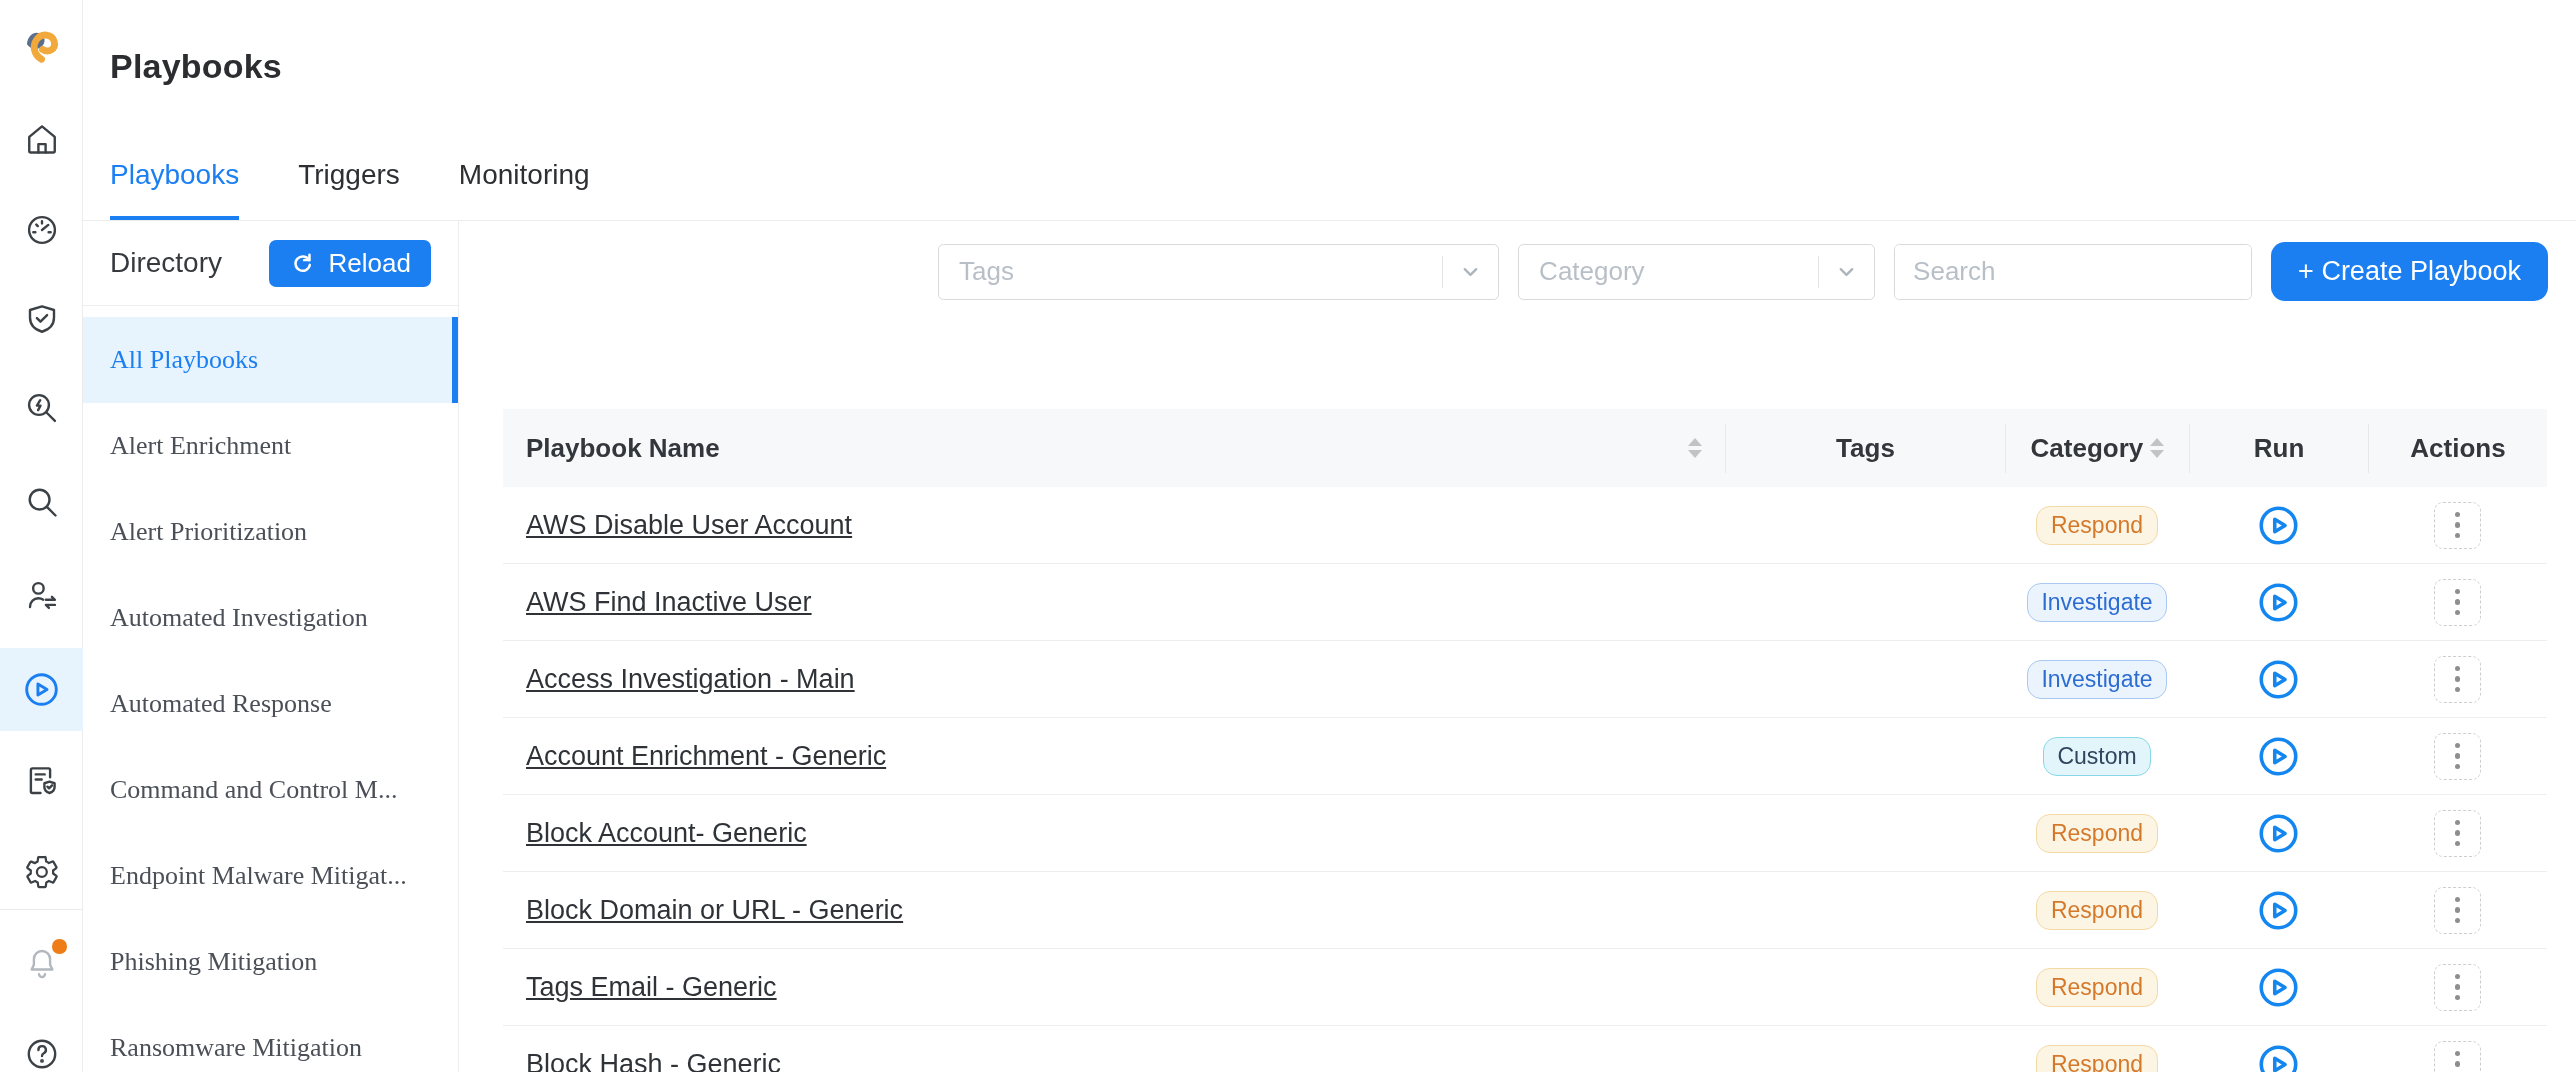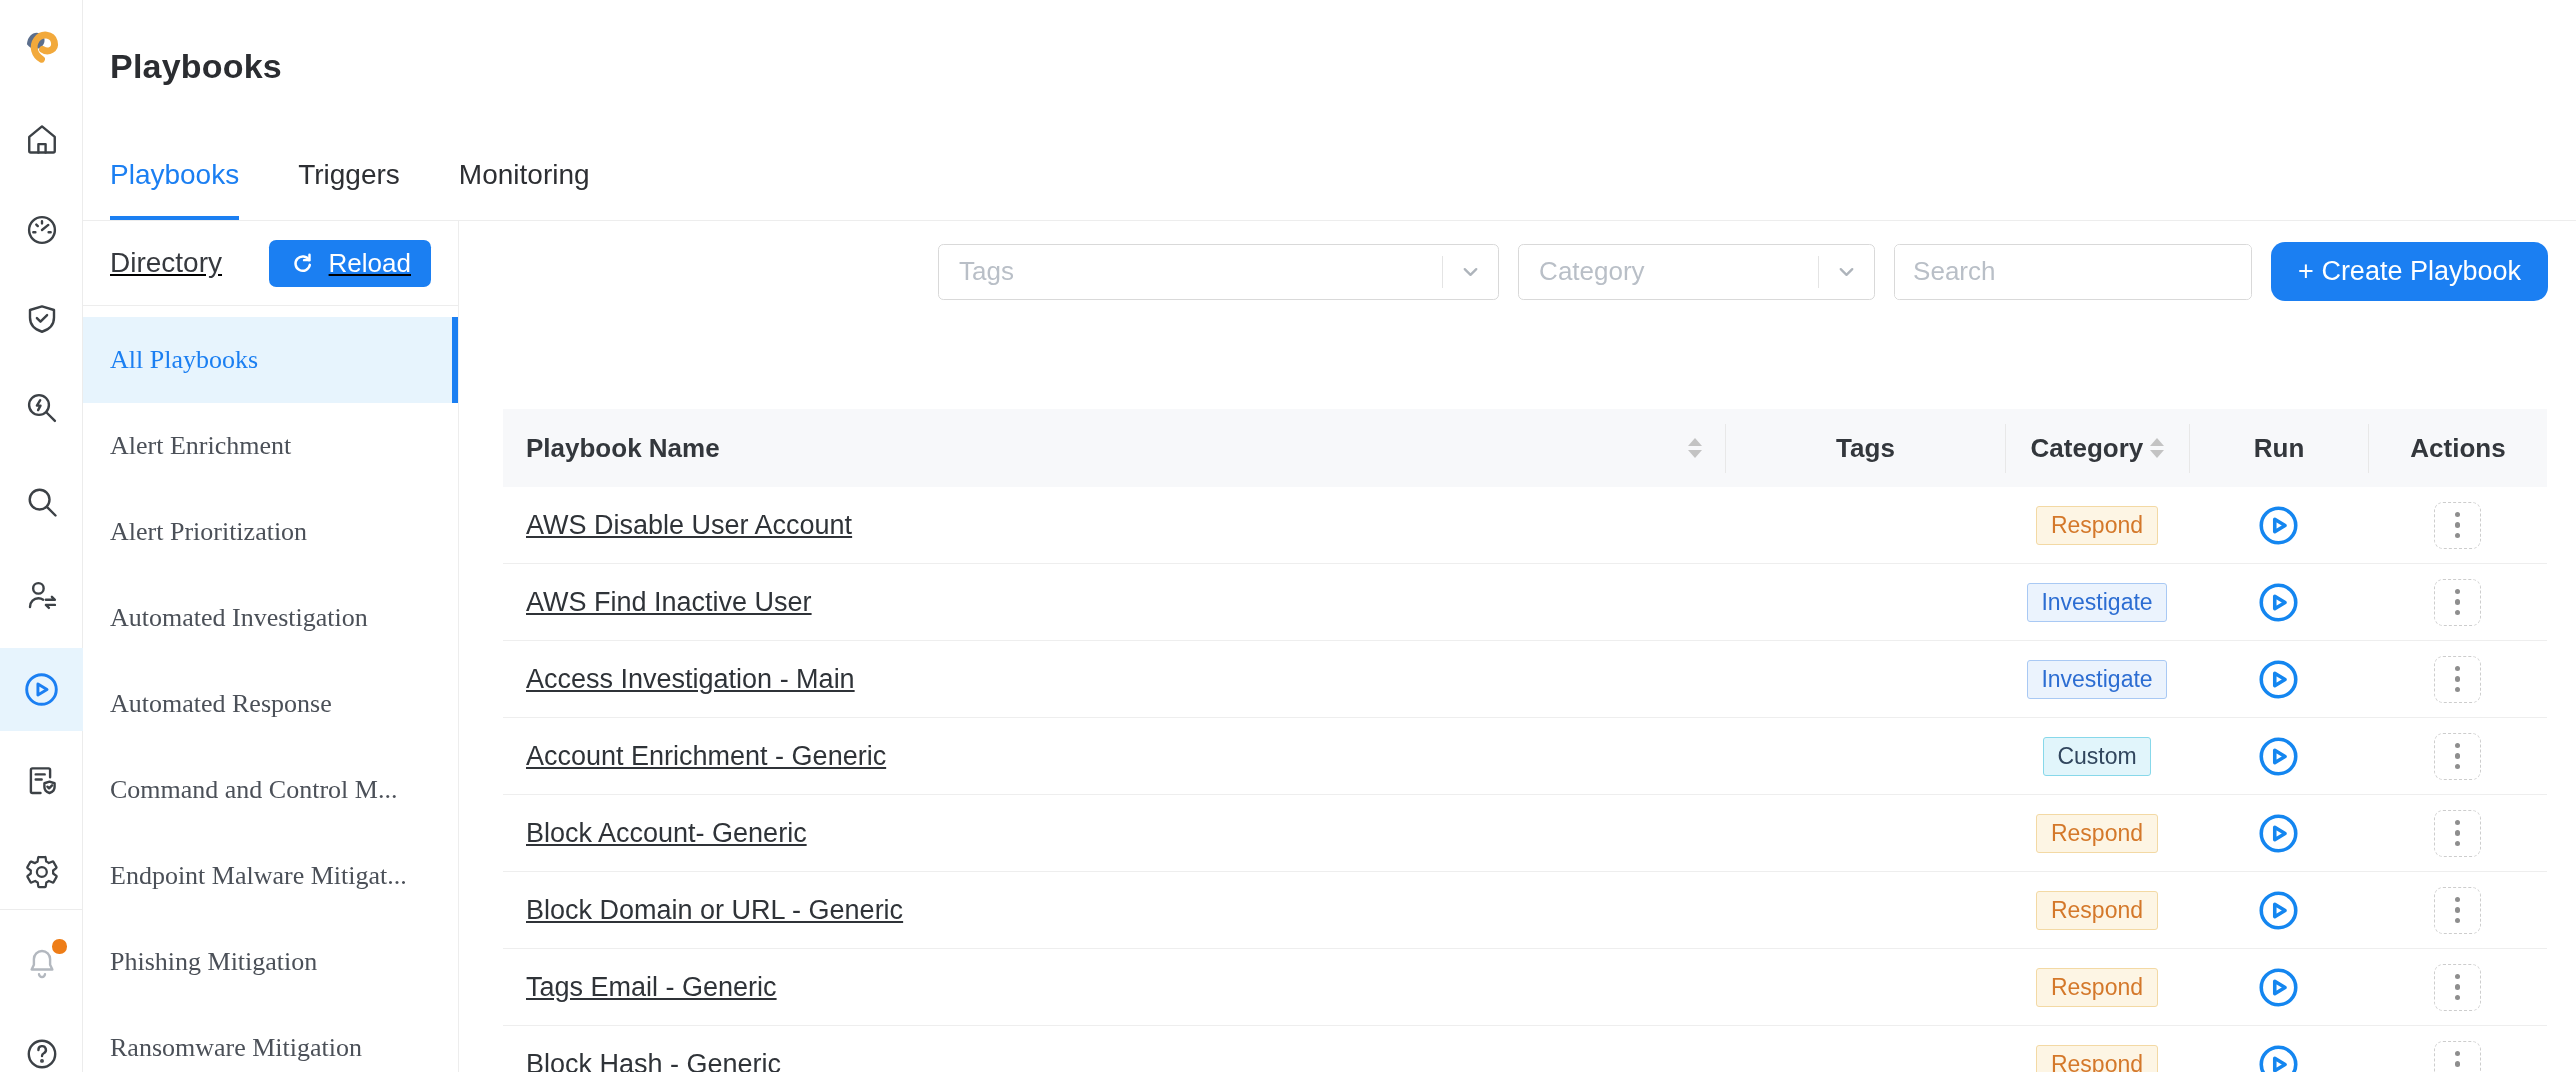--- a/index.html
+++ b/index.html
@@ -31,21 +31,21 @@
   .tab { display:flex; align-items:center; font-size:28px; color:#2d2f33;
     border-bottom:4.5px solid transparent; cursor:pointer; }
   .tab.active { color:#1b7ff2; border-bottom-color:#1b7ff2; }
 
   .body-row { flex:1; display:flex; min-height:0; }
 
   
   .directory { width:376px; flex:0 0 376px; border-right:0.9px solid #ededed;
     display:flex; flex-direction:column; }
   .dir-header { height:85px; flex:0 0 85px; border-bottom:0.9px solid #ededed;
-    display:flex; align-items:center; justify-content:space-between; padding:0 27px;text-decoration:underline; }
+    display:flex; align-items:center; justify-content:space-between; padding:0 27px; }
   .dir-title { font-size:28px; color:#36393e; }
   .reload-btn { display:flex; align-items:center; gap:12.6px; height:47px; padding:0 20px;
     background:#1b7ff2; color:#fff; border:none; border-radius:7.2px; font-size:26px;
     font-family:inherit; cursor:pointer; }
   .dir-list { padding-top:10.8px; overflow:hidden; }
   .dir-item { height:86px; display:flex; align-items:center; padding-left:27px;
     font-size:26px; color:#4b5058; cursor:pointer;font-family:Liberation Serif, serif; }
   .dir-item.active { background:#e7f4fd; color:#1b7ff2; border-right:6.3px solid #1b7ff2; }
 
   
@@ -89,21 +89,21 @@
   .trow { height:77px; display:flex; align-items:center; border-bottom:1.8px solid #eeeeee; }
   .td { display:flex; align-items:center; }
   .td-name { flex:1; padding:0 23px; font-size:27px; color:#2f3338; white-space:nowrap;
     overflow:hidden; cursor:pointer;text-decoration:underline; }
   .td-tags { width:280px; flex:0 0 280px; }
   .td-cat { width:184px; flex:0 0 184px; justify-content:center; }
   .td-run { width:179px; flex:0 0 179px; justify-content:center; }
   .td-actions { width:179px; flex:0 0 179px; justify-content:center; }
 
   .badge { display:inline-flex; align-items:center; height:39px; padding:0 13.5px;
-    border-radius:3px; font-size:23px; border:1.8px solid transparent; white-space:nowrap; }
+    border-radius:14px; font-size:23px; border:1.8px solid transparent; white-space:nowrap; }
   .badge.respond { color:#d4782a; background:#fdf5e4; border-color:#f3d9a4; }
   .badge.investigate { color:#2c6dd2; background:#ebf3fd; border-color:#a9c9f4; }
   .badge.custom { color:#31465e; background:#e1f5fb; border-color:#87d8ea; }
 
   .run-btn { background:none; border:none; cursor:pointer; width:48px; height:48px;
     display:flex; align-items:center; justify-content:center; }
   .actions-btn { width:47px; height:47px; border:1.8px dashed #cdcdcd; border-radius:9px;
     background:#fff; display:flex; flex-direction:column; align-items:center;
     justify-content:center; gap:5.4px; cursor:pointer; }
   .actions-btn .dot { width:5.4px; height:5.4px; border-radius:50%; background:#8e8e8e; }

